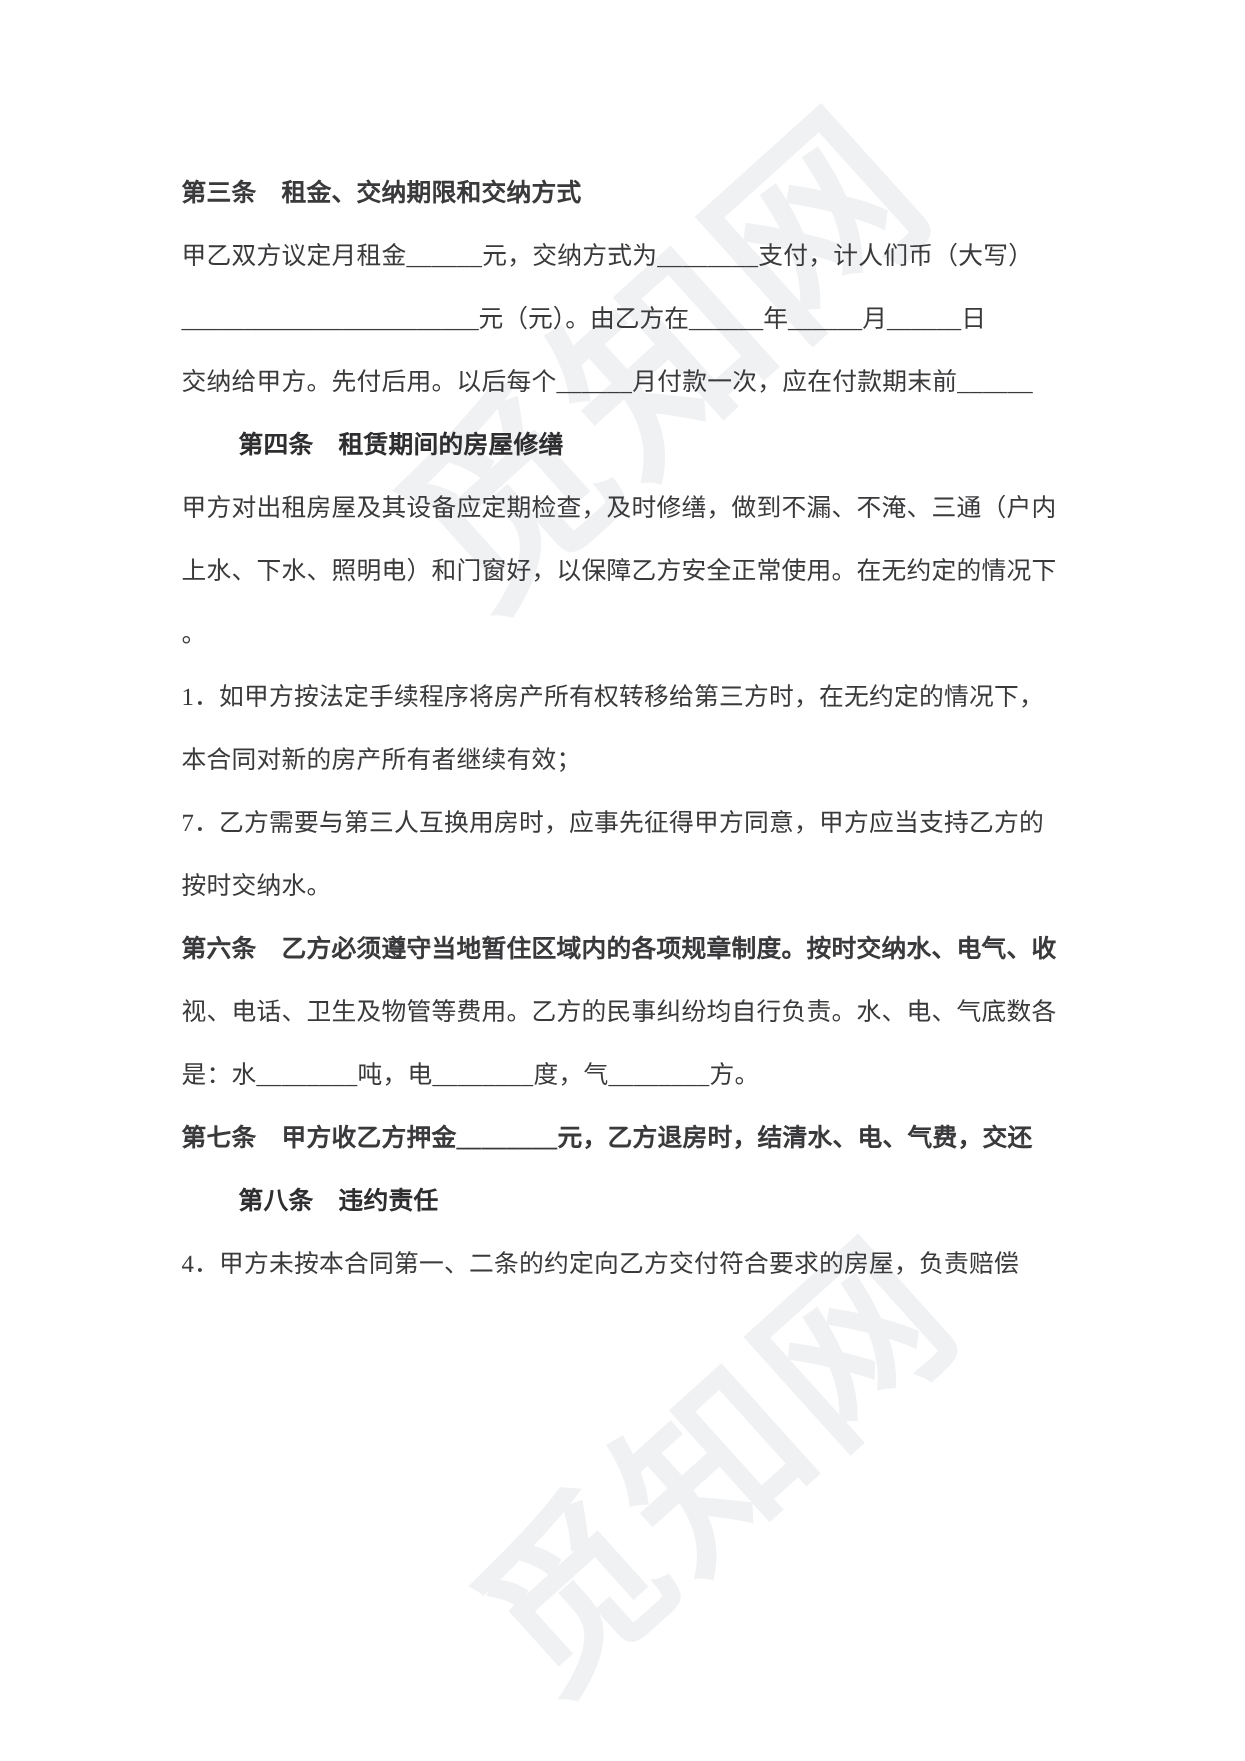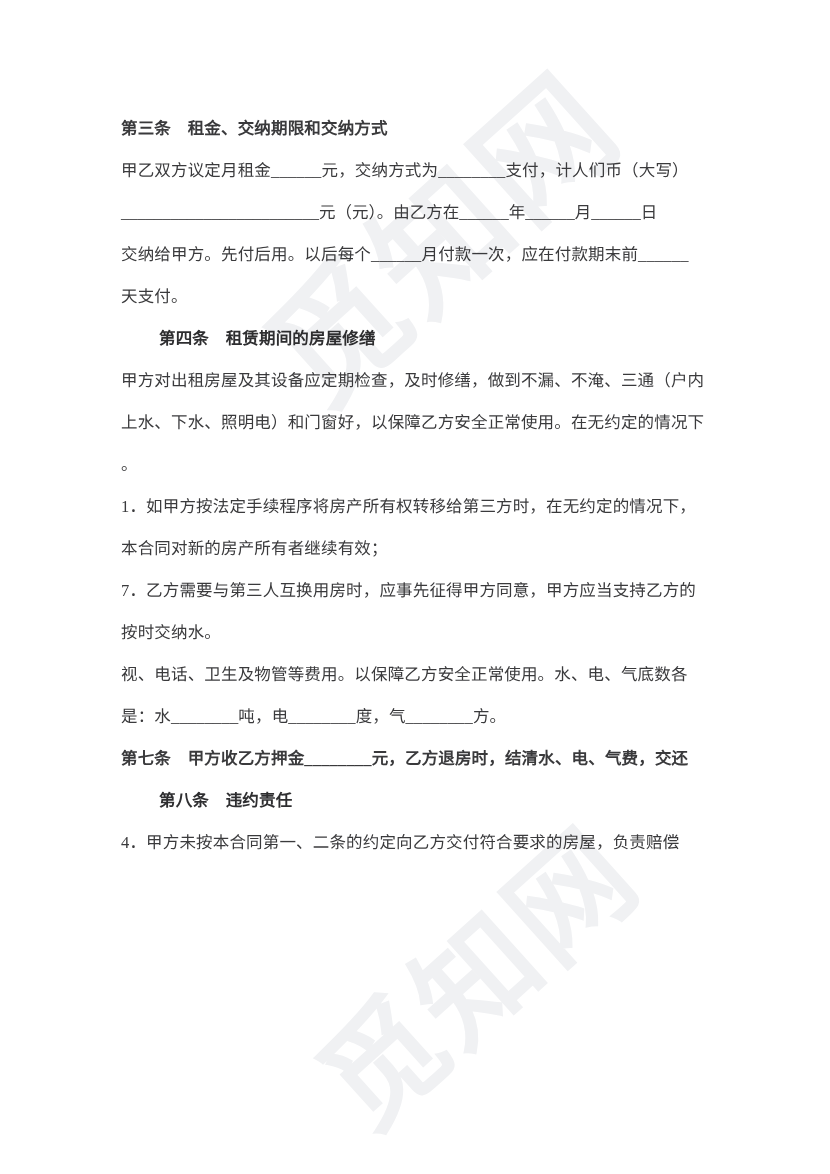--- a/index.html
+++ b/index.html
@@ -89,29 +89,29 @@
   <div class="watermark-layer">
     <div class="watermark wm-a">觅知网</div>
     <div class="watermark wm-b">觅知网</div>
   </div>
 
   <div class="content">
     <p class="line heading">第三条　租金、交纳期限和交纳方式</p>
     <p class="line">甲乙双方议定月租金______元，交纳方式为________支付，计人们币（大写）</p>
     <p class="line fillline">________________________元（元）。由乙方在______年______月______日</p>
     <p class="line">交纳给甲方。先付后用。以后每个______月付款一次，应在付款期末前______</p>
-    <p class="line">天支付。</p>
     <p class="line heading-bold">第四条　租赁期间的房屋修缮</p>
     <p class="line">甲方对出租房屋及其设备应定期检查，及时修缮，做到不漏、不淹、三通（户内</p>
     <p class="line">上水、下水、照明电）和门窗好，以保障乙方安全正常使用。在无约定的情况下</p>
     <p class="line">。</p>
     <p class="line">1．如甲方按法定手续程序将房产所有权转移给第三方时，在无约定的情况下，</p>
     <p class="line">本合同对新的房产所有者继续有效；</p>
     <p class="line">7．乙方需要与第三人互换用房时，应事先征得甲方同意，甲方应当支持乙方的</p>
     <p class="line">按时交纳水。</p>
-    <p class="line">视、电话、卫生及物管等费用。以保障乙方安全正常使用。水、电、气底数各</p>
+    <p class="line heading">第六条　乙方必须遵守当地暂住区域内的各项规章制度。按时交纳水、电气、收</p>
+    <p class="line">视、电话、卫生及物管等费用。乙方的民事纠纷均自行负责。水、电、气底数各</p>
     <p class="line">是：水________吨，电________度，气________方。</p>
     <p class="line heading">第七条　甲方收乙方押金________元，乙方退房时，结清水、电、气费，交还</p>
     <p class="line heading-bold">第八条　违约责任</p>
     <p class="line">4．甲方未按本合同第一、二条的约定向乙方交付符合要求的房屋，负责赔偿</p>
   </div>
 
 </div>
 
 </body></html>

